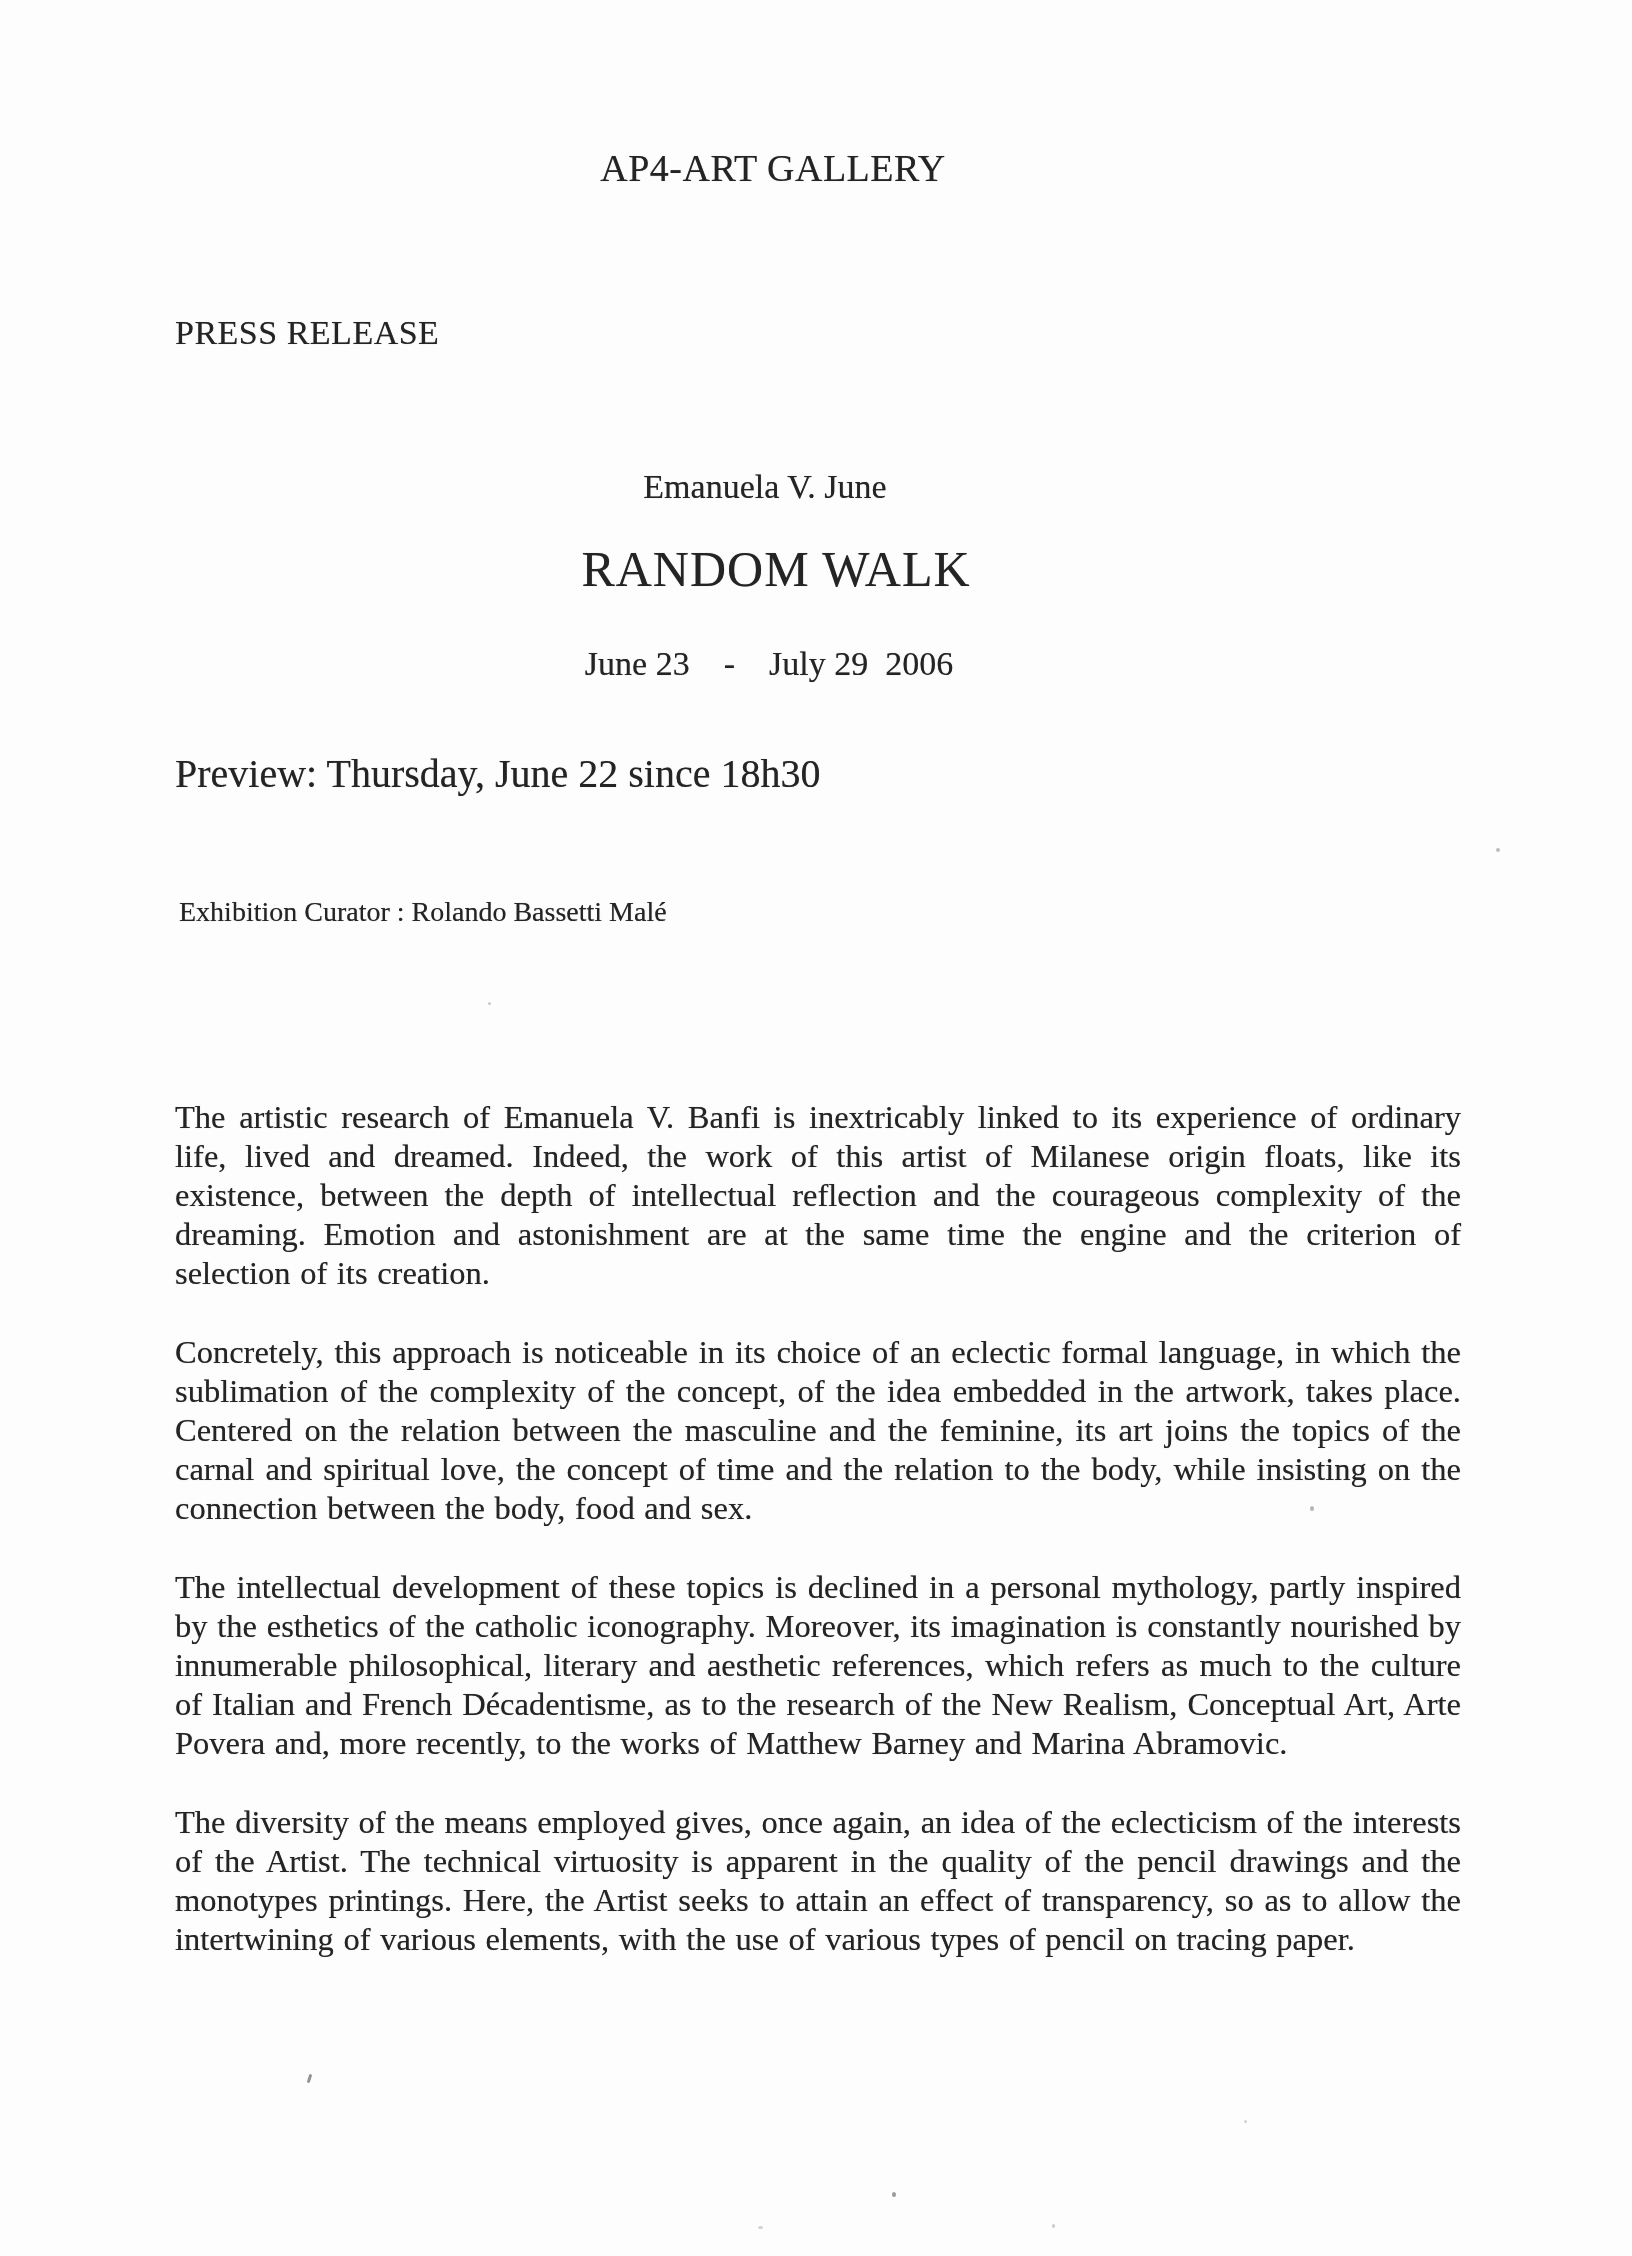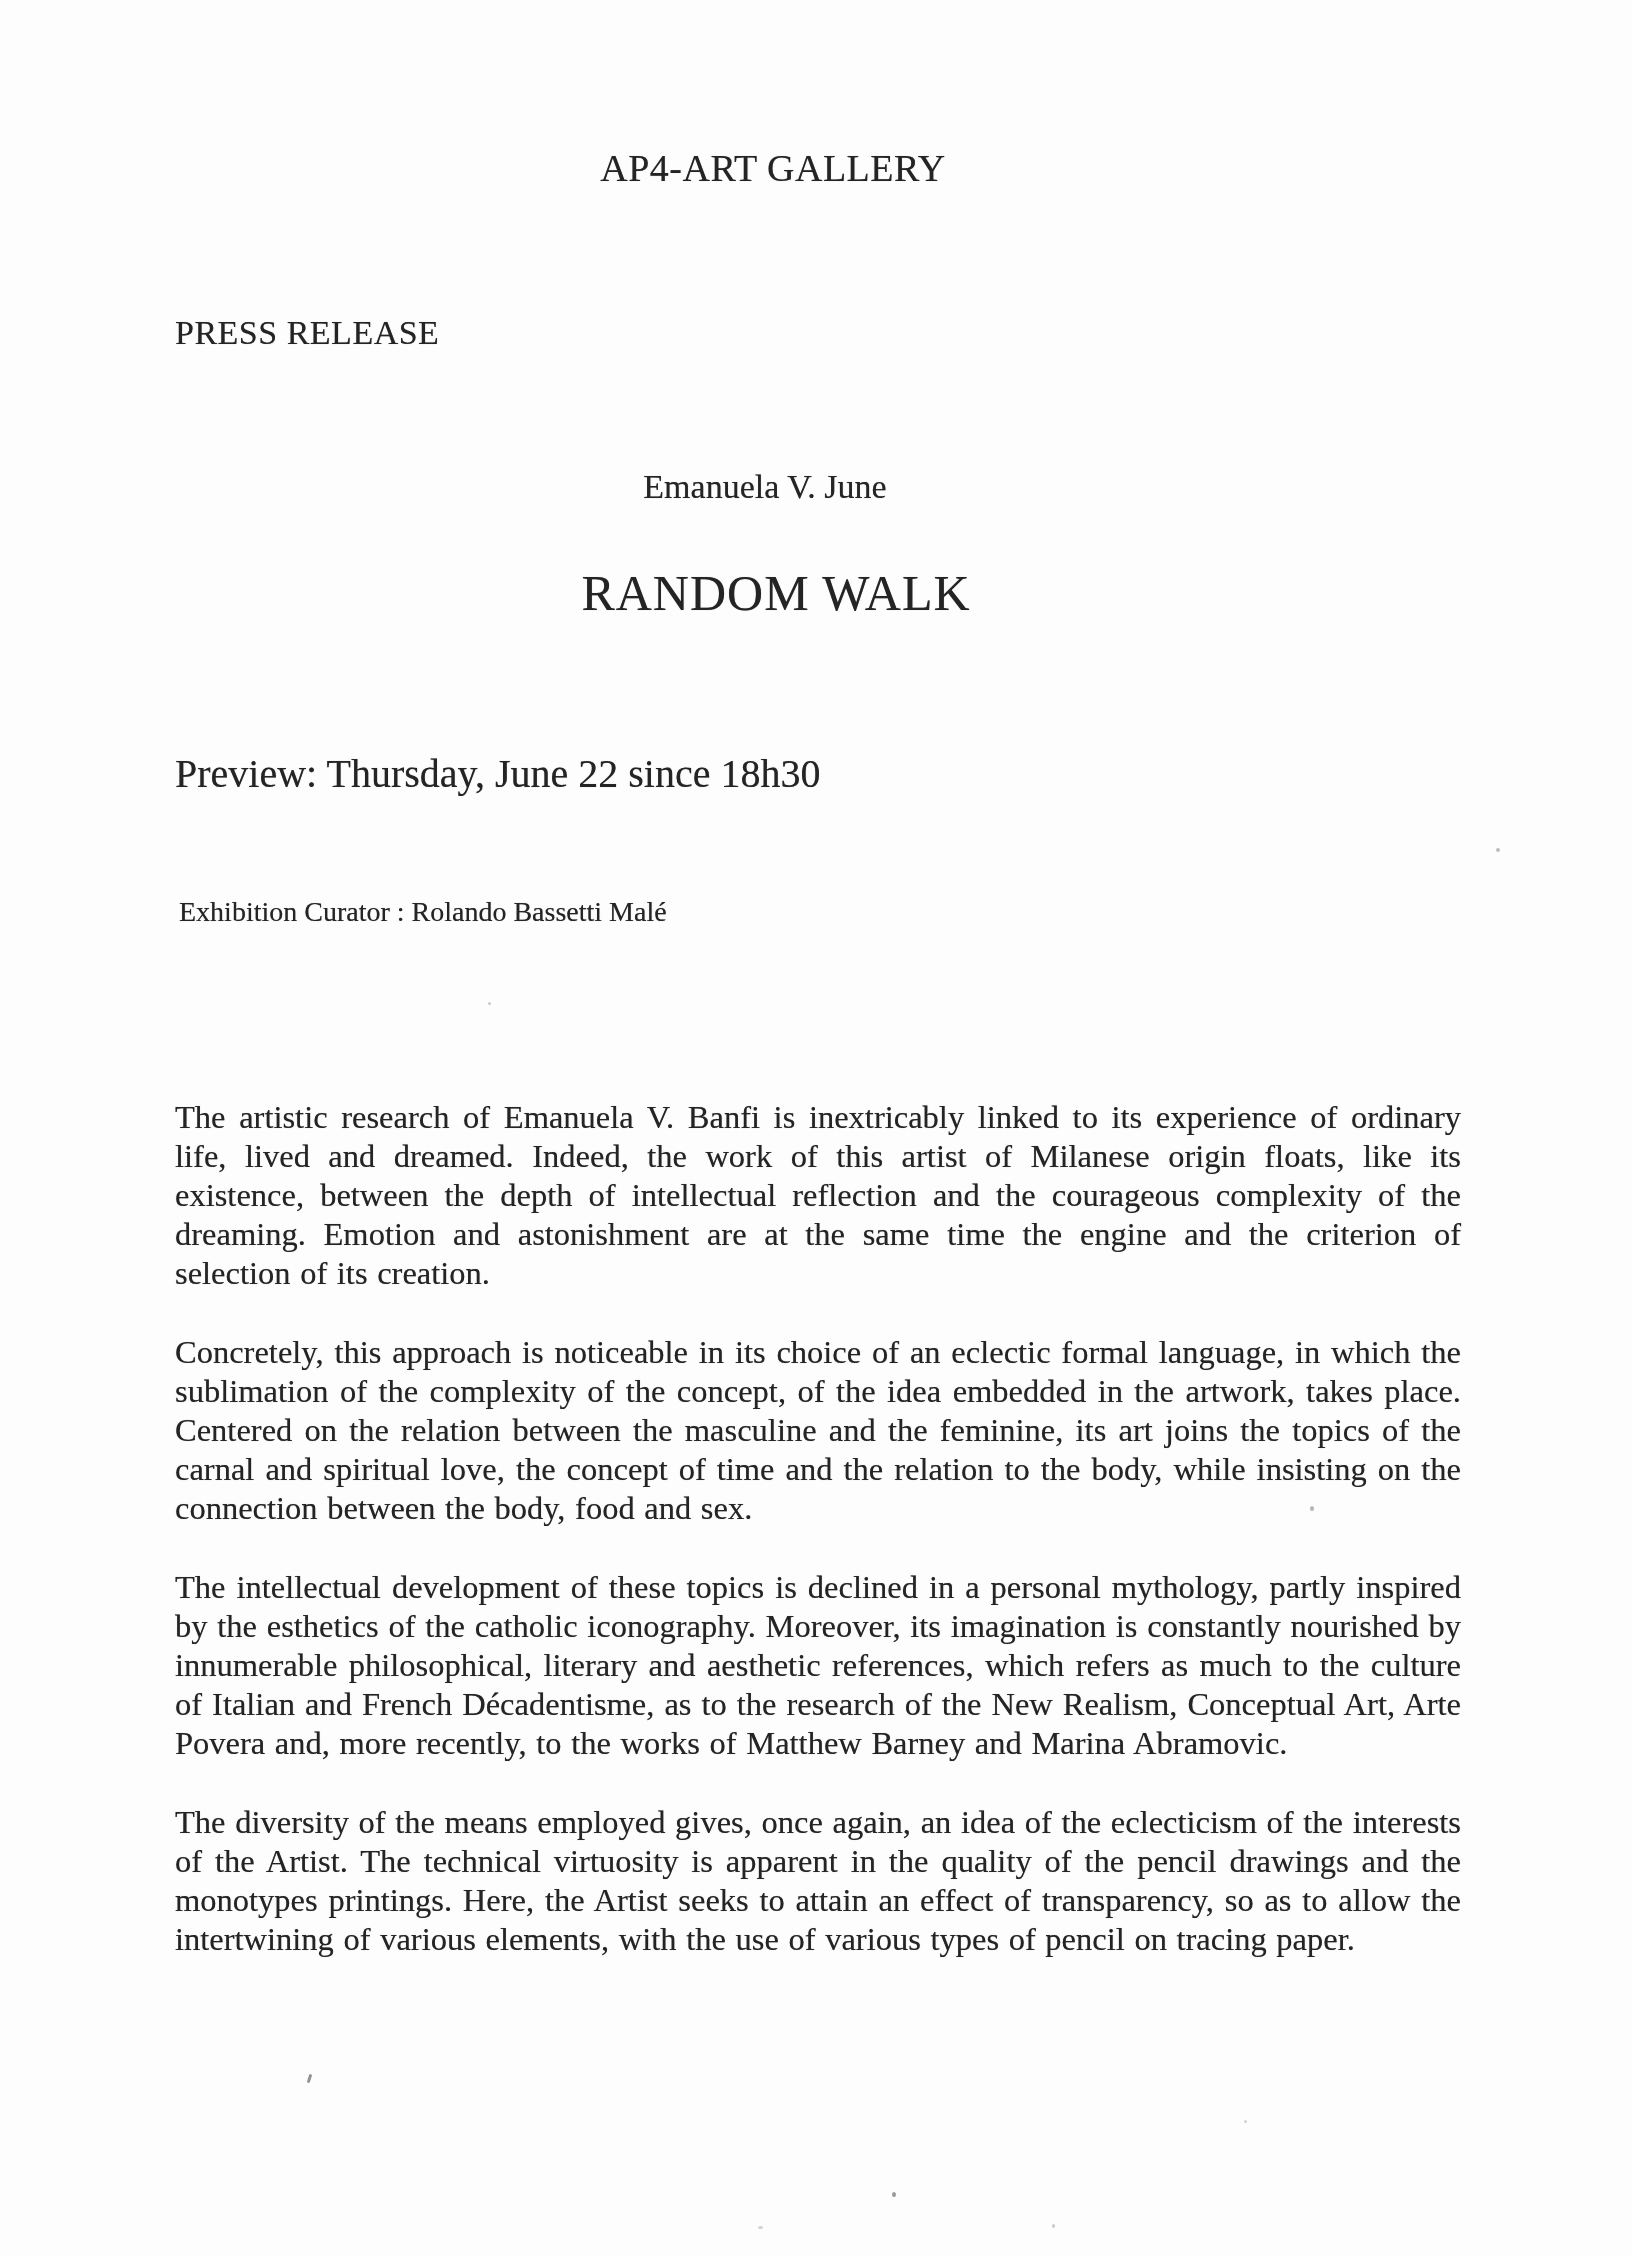--- a/index.html
+++ b/index.html
@@ -55,21 +55,20 @@
     font-size: 34px;
   }
   .exhibition-title {
     position: absolute;
     top: 540px;
     left: 0;
     right: 112px;
     text-align: center;
     font-size: 50px;
     letter-spacing: 1px;
-    margin-top: 24px;
   }
   .exhibition-dates {
     position: absolute;
     top: 645px;
     left: 0;
     right: 126px;
     text-align: center;
     font-size: 34px;
     white-space: pre;
   }
@@ -121,20 +120,21 @@
 
   <div class="gallery-name">AP4-ART GALLERY</div>
 
 
   <div class="press-release">PRESS RELEASE</div>
 
   <div class="artist-name">Emanuela V. June</div>
 
   <div class="exhibition-title">RANDOM WALK</div>
 
+  <div class="exhibition-dates">June 23    -    July 29  2006</div>
 
   <div class="preview-line">Preview: Thursday, June 22 since 18h30</div>
 
   <div class="curator-line">Exhibition Curator : Rolando Bassetti Malé</div>
 
   <div class="body-text">
     <p>The artistic research of Emanuela V. Banfi is inextricably linked to its experience of ordinary life, lived and dreamed. Indeed, the work of this artist of Milanese origin floats, like its existence, between the depth of intellectual reflection and the courageous complexity of the dreaming. Emotion and astonishment are at the same time the engine and the criterion of selection of its creation.</p>
     <p>Concretely, this approach is noticeable in its choice of an eclectic formal language, in which the sublimation of the complexity of the concept, of the idea embedded in the artwork, takes place. Centered on the relation between the masculine and the feminine, its art joins the topics of the carnal and spiritual love, the concept of time and the relation to the body, while insisting on the connection between the body, food and sex.</p>
     <p>The intellectual development of these topics is declined in a personal mythology, partly inspired by the esthetics of the catholic iconography. Moreover, its imagination is constantly nourished by innumerable philosophical, literary and aesthetic references, which refers as much to the culture of Italian and French Décadentisme, as to the research of the New Realism, Conceptual Art, Arte Povera and, more recently, to the works of Matthew Barney and Marina Abramovic.</p>
     <p>The diversity of the means employed gives, once again, an idea of the eclecticism of the interests of the Artist. The technical virtuosity is apparent in the quality of the pencil drawings and the monotypes printings. Here, the Artist seeks to attain an effect of transparency, so as to allow the intertwining of various elements, with the use of various types of pencil on tracing paper.</p>

